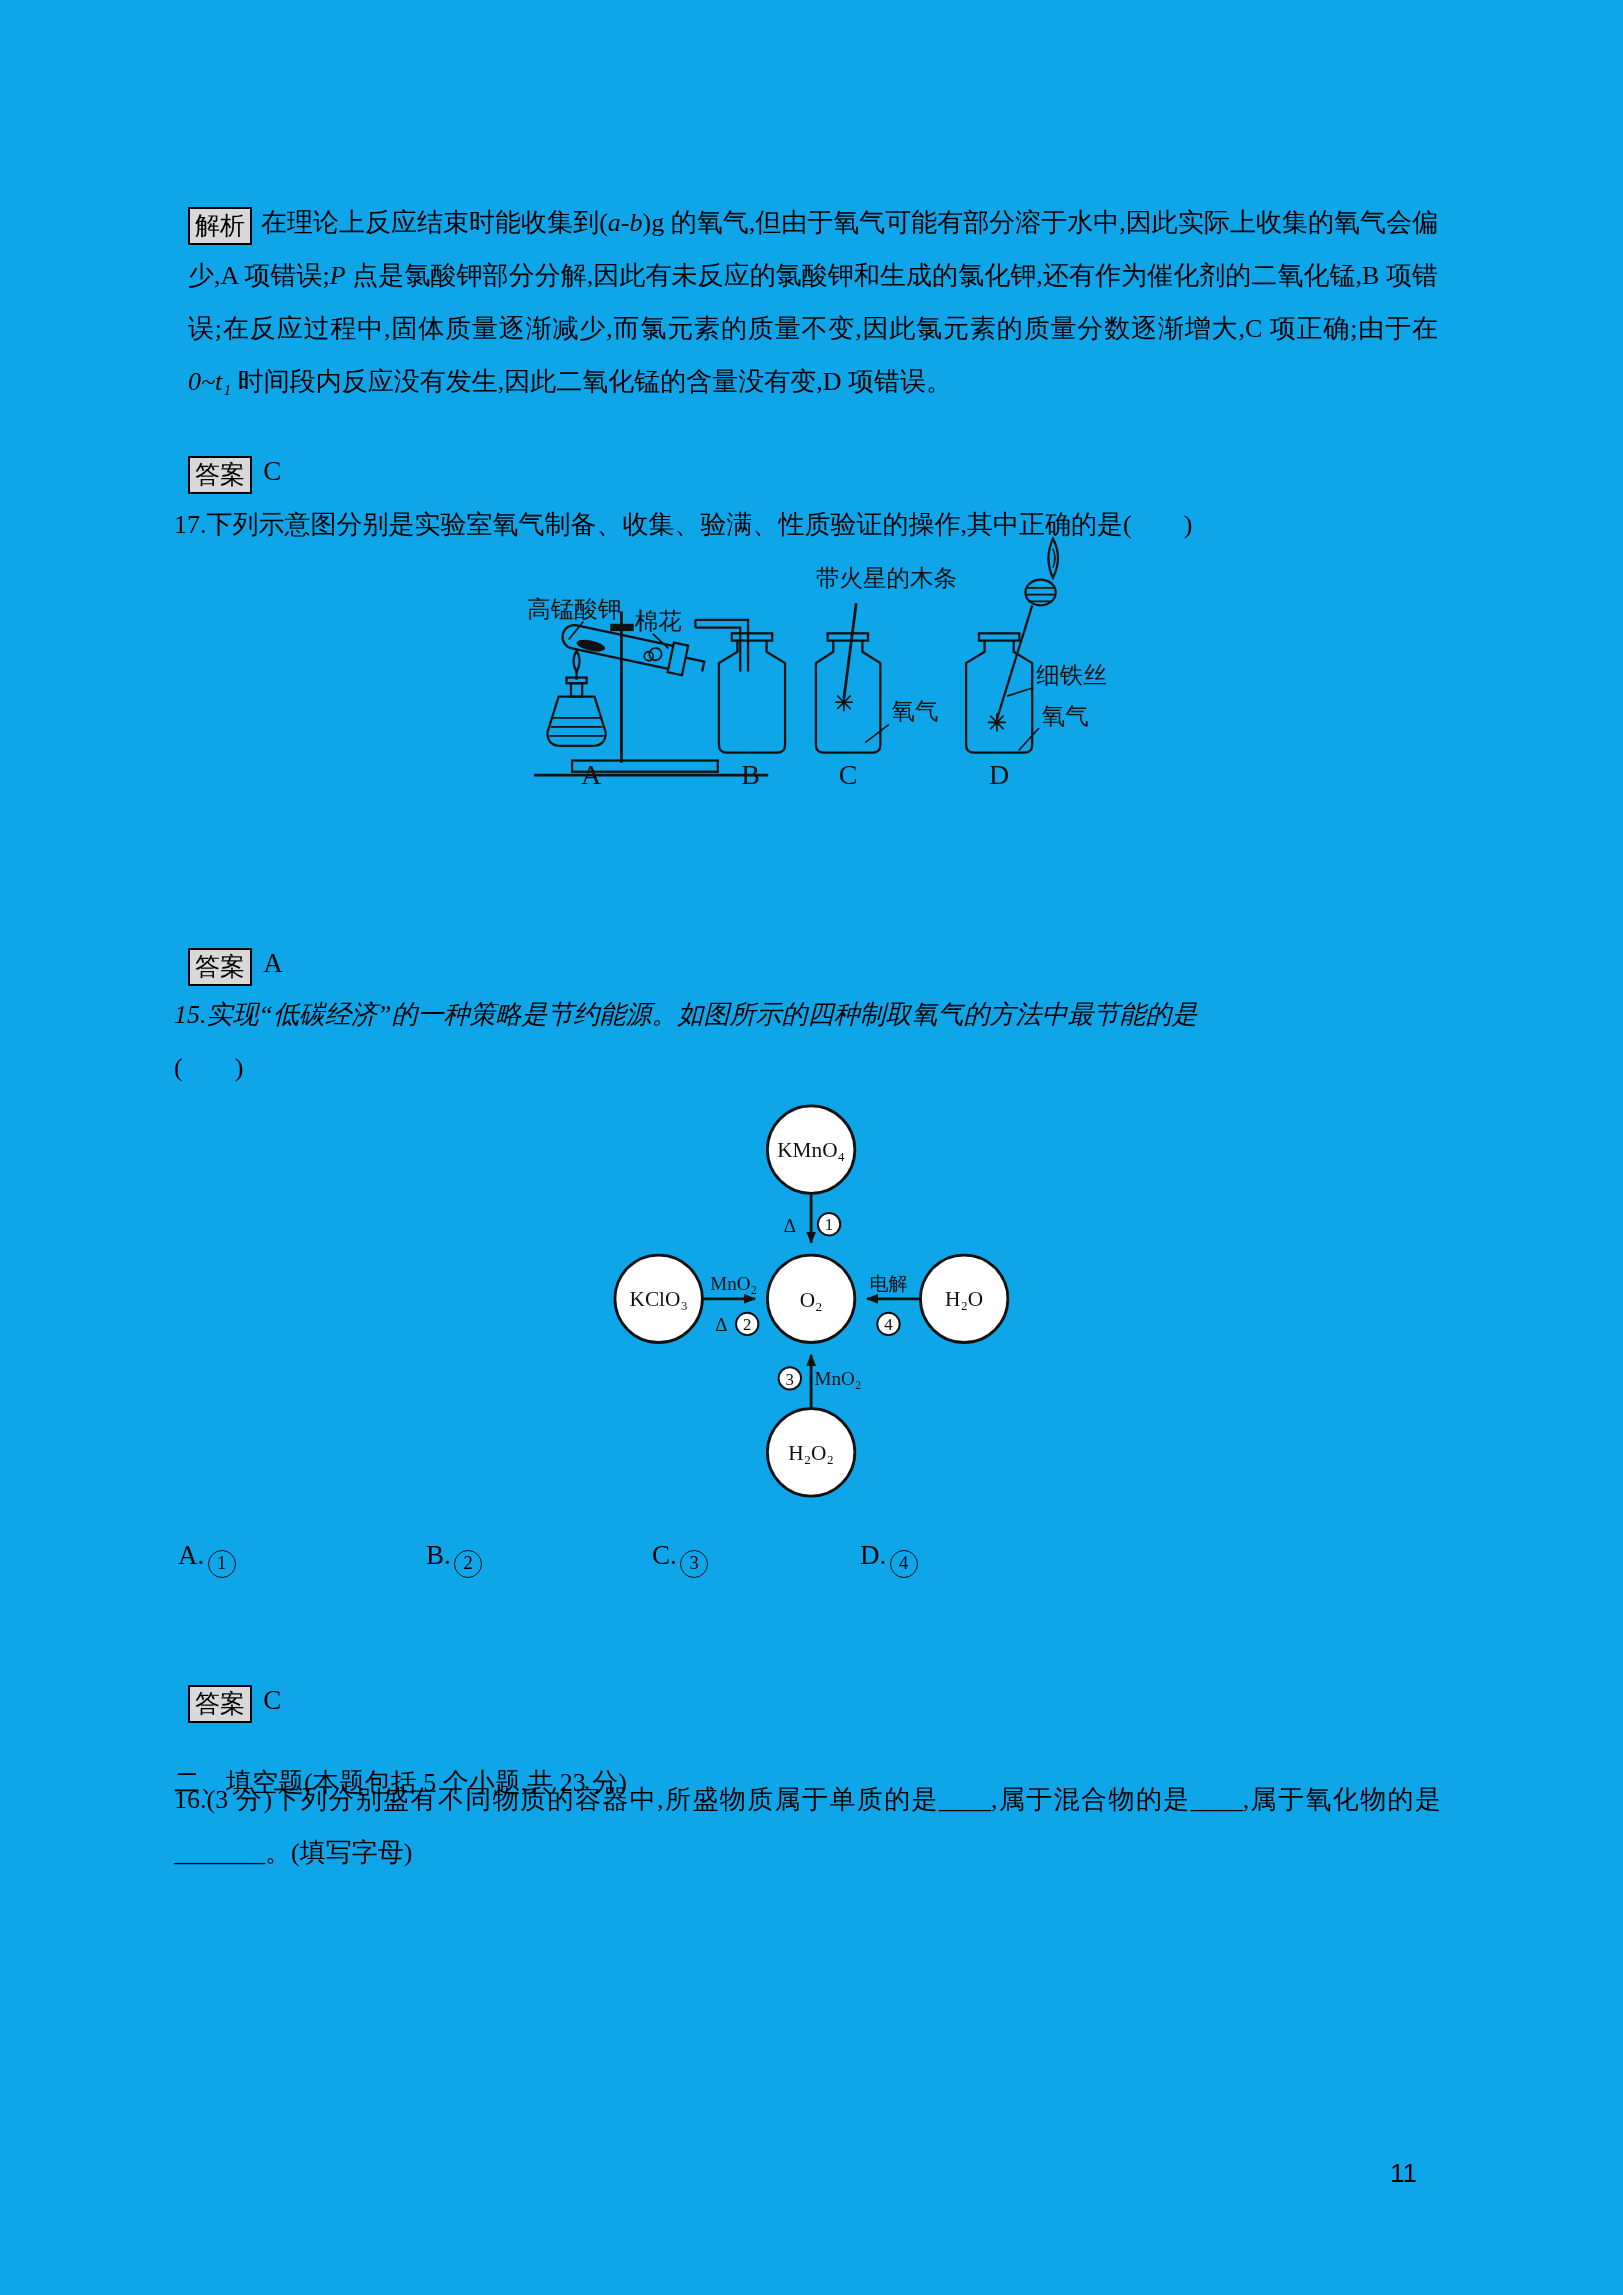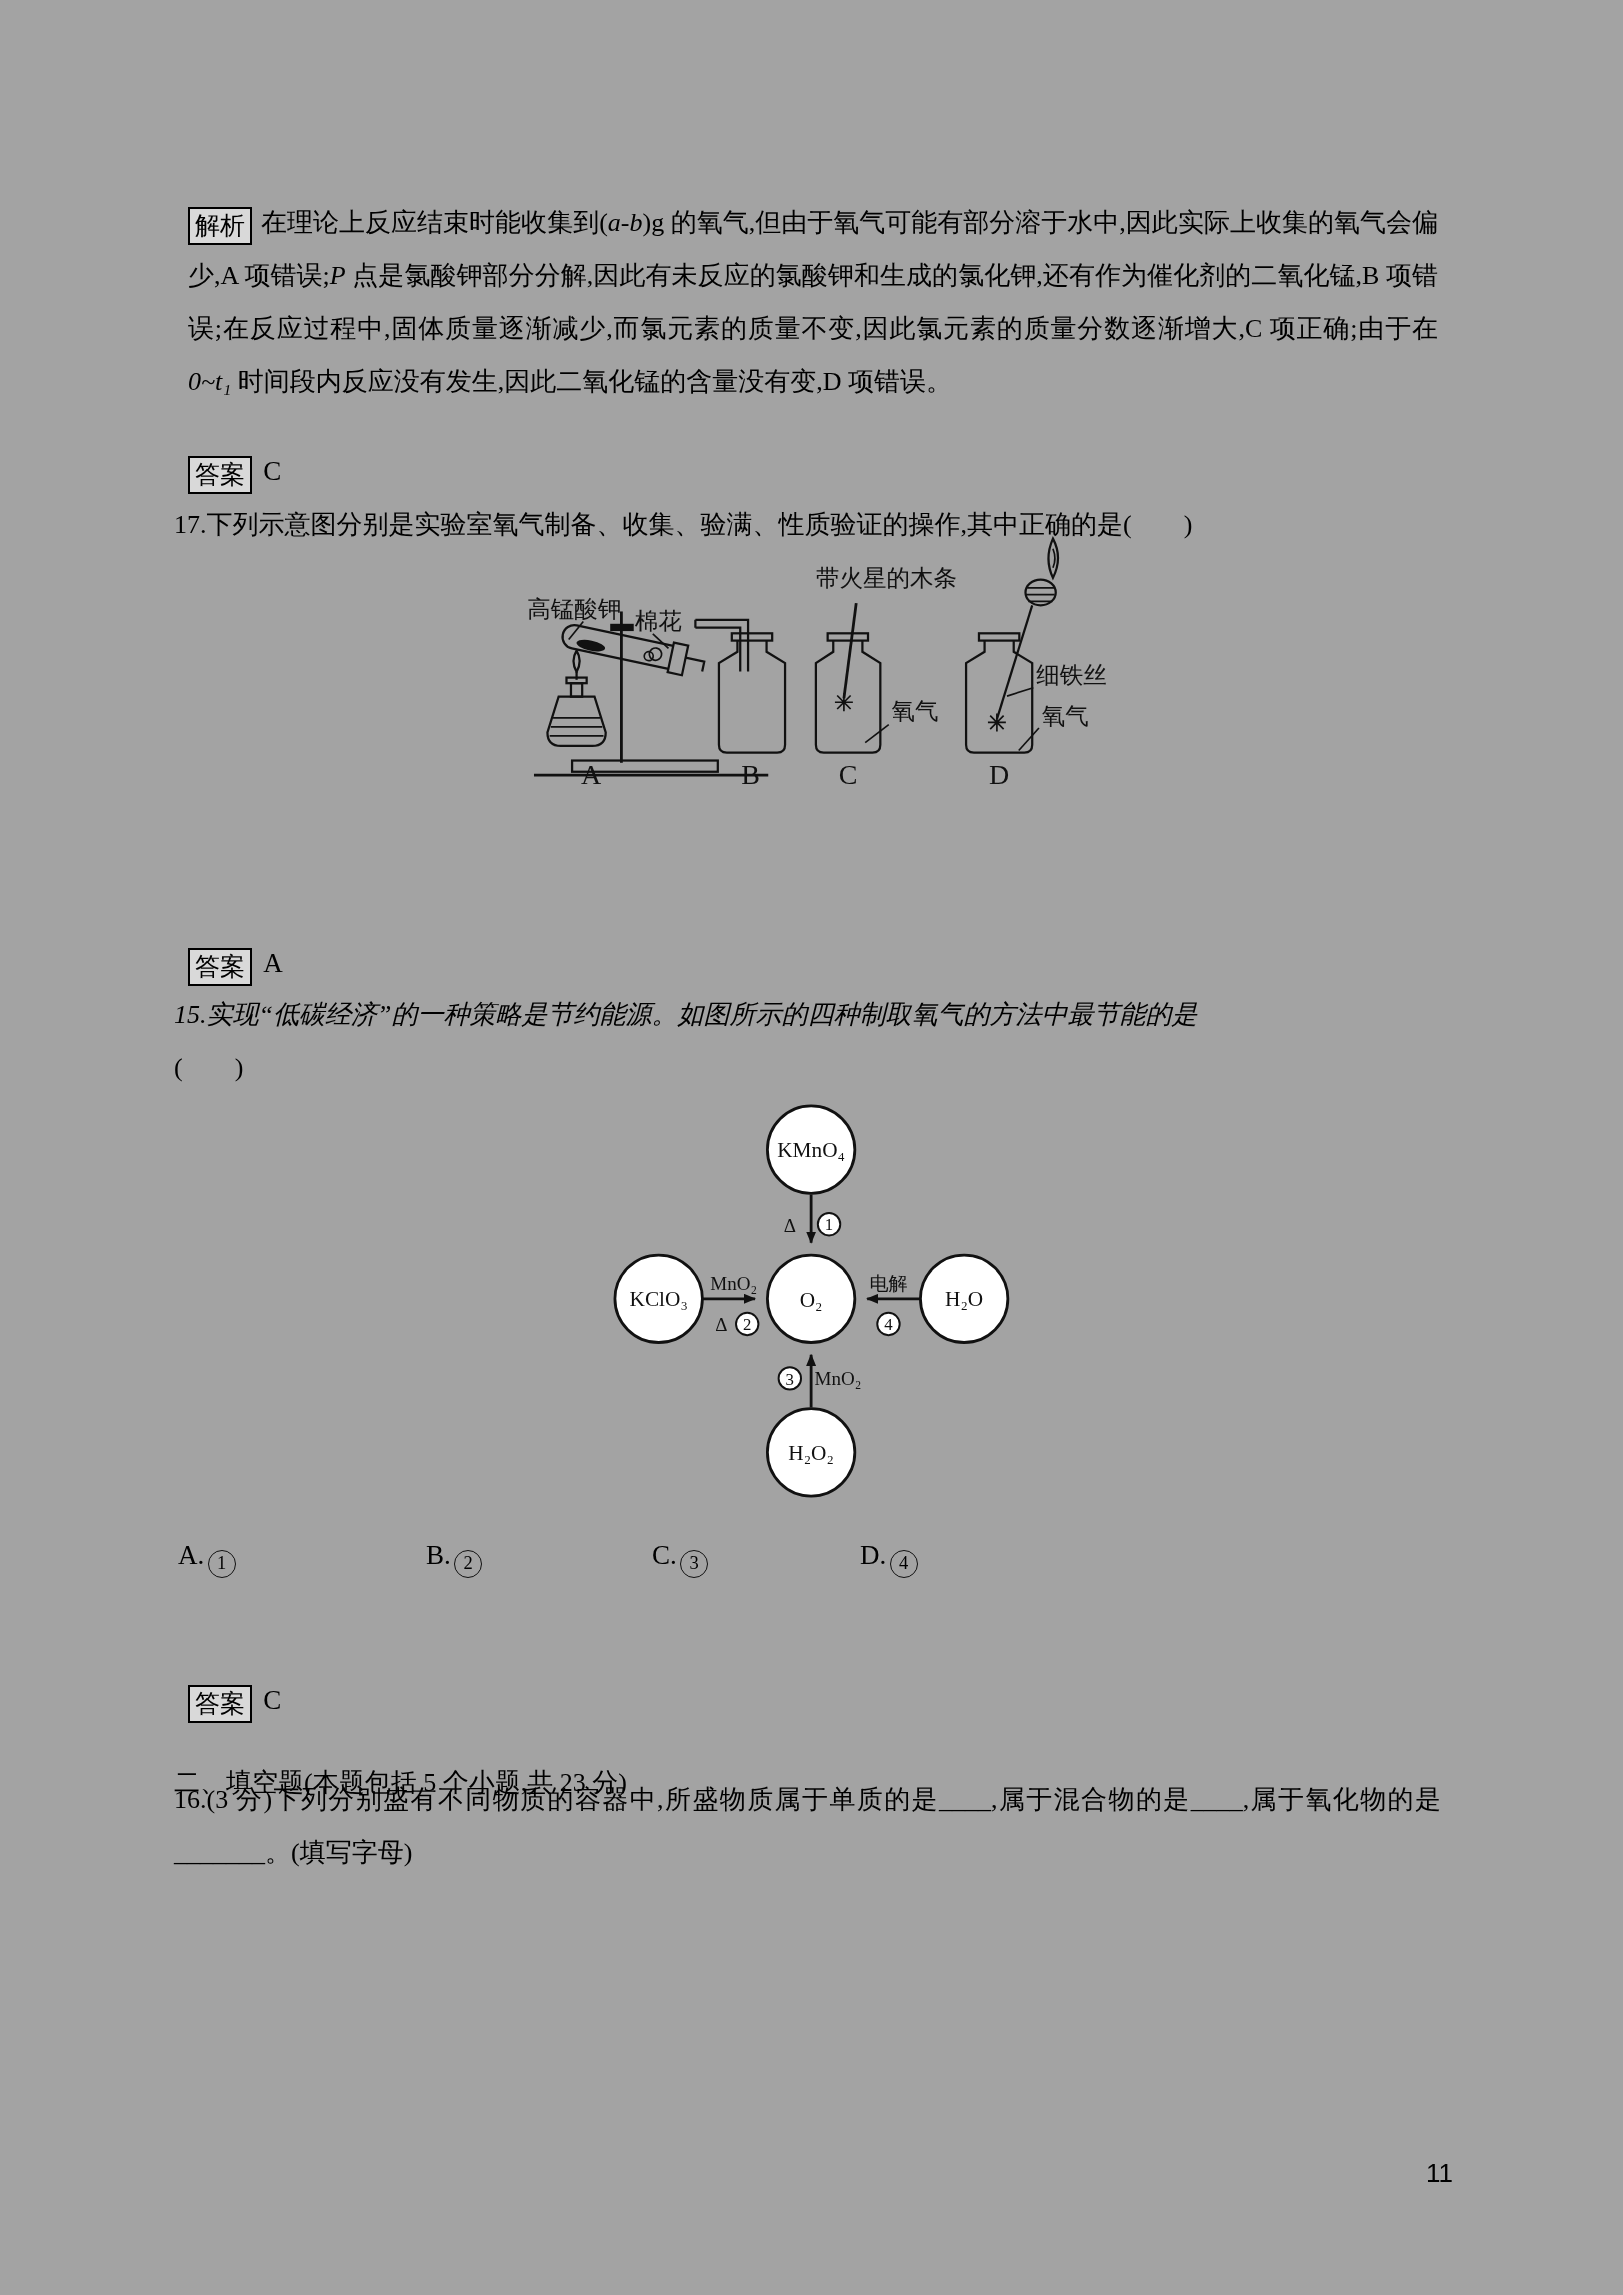--- a/index.html
+++ b/index.html
@@ -1,17 +1,17 @@
 <!DOCTYPE html>
 <html style="font-size:9px"><head>
 <meta charset="utf-8">
 <style>
   html,body { margin:0; padding:0; background:#888; }
   .page {
-    position:relative; width:1624px; height:2295px; background:#a3a3a3;
+    position:relative; width:1624px; height:2295px; background:#0ea5e9;
     font-family:"Liberation Serif","DejaVu Serif",serif; color:#000;
     font-size:26px; line-height:53px; overflow:hidden;
   }
   .para { position:absolute; left:188px; width:1250px; text-align:justify; }
   .line { position:absolute; white-space:nowrap; }
   .tag {
     display:inline-block; background:#d9d9d9; border:2.2px solid #000;
     font-size:25px; line-height:33px; padding:0.6px 5px; margin-right:9px;
     vertical-align:-3.4px;
   }
@@ -166,16 +166,16 @@
 
 
   <div class="line" style="left:188px; top:1674px;">
     <span class="tag">答案</span><span class="ansletter">C</span>
   </div>
 
   <div class="line" style="left:174px; top:1756px;">二、填空题(本题包括 5 个小题,共 23 分)</div>
 
   <div class="para" style="left:174px; top:1773px; width:1267px;">16.(3 分)下列分别盛有不同物质的容器中,所盛物质属于单质的是____,属于混合物的是____,属于氧化物的是_______。(填写字母)</div>
 
-  <div class="pagenum" style="left:1390px; top:2160px;margin-left:36px;">11</div>
+  <div class="pagenum" style="left:1390px; top:2160px;">11</div>
 
 </div>
 
 
 </body></html>

